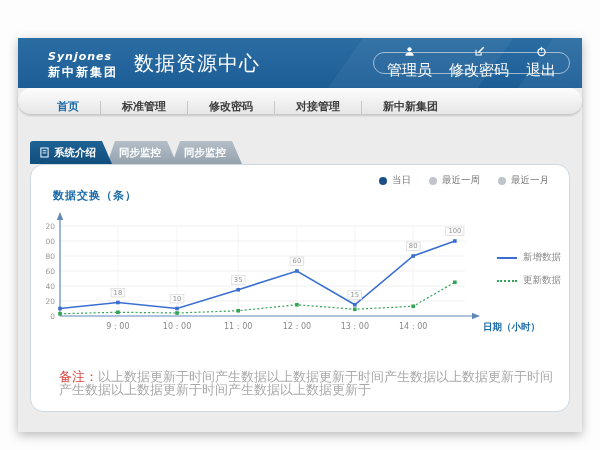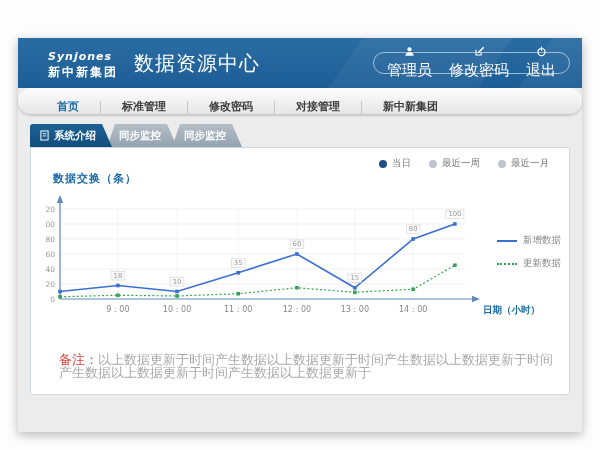--- a/index.html
+++ b/index.html
@@ -24,28 +24,28 @@
   .u-item { display:flex; align-items:center; gap:4px; color:#fff; font-size:15px; cursor:pointer; white-space:nowrap;flex-direction:column; }
 
   
   .nav { height:27px; background:linear-gradient(180deg,#fdfdfd,#e6e6e6); border-bottom:1px solid #c9c9c9;
     box-shadow:0 1px 2px rgba(0,0,0,.15); display:flex; align-items:flex-end; padding-left:18px; position:relative; z-index:2;border-radius:13px; }
   .nav-item { font-size:11px; font-weight:bold; color:#3d3d3d; padding:0 21px; cursor:pointer; white-space:nowrap; }
   .nav-item.active { color:#1a6aa8; }
   .nav-div { width:1px; height:13px; background:#c6c6c6; }
 
   
-  .content { height:317px; background:#ececec; padding-top:9px; }
+  .content { height:317px; background:#ececec; padding-top:26px; }
   .tabs { margin-left:12px; display:flex; align-items:flex-end; height:23px; }
   .tab { height:23px; line-height:23px; padding:0 16px 0 12px; font-size:10.5px; font-weight:bold; color:#fff;
     background:linear-gradient(180deg,#b4bec7,#95a3af); clip-path:polygon(8px 0,calc(100% - 10px) 0,100% 100%,0 100%);
     margin-right:-5px; cursor:pointer; display:flex; align-items:center; gap:5px; white-space:nowrap; }
   .tab.active { background:linear-gradient(180deg,#1d6295,#114e7c); z-index:2; border-top-left-radius:3px;
     clip-path:polygon(0 0,calc(100% - 10px) 0,100% 100%,0 100%); padding-left:10px; }
-  .panel { margin:0 12px; height:248px; background:#fff; border:1px solid #ccd9e2; border-radius:2px; position:relative;text-decoration:underline; }
+  .panel { margin:0 12px; height:248px; background:#fff; border:1px solid #ccd9e2; border-radius:13px; position:relative;text-decoration:underline; }
 
   .radios { position:absolute; top:9px; right:20px; display:flex; gap:18px; align-items:center; }
   .radio { display:flex; align-items:center; gap:5px; font-size:9.5px; color:#777; cursor:pointer; white-space:nowrap; }
   .dot { width:8px; height:8px; border-radius:50%; background:#c0c5cb; }
   .radio.sel .dot { background:#1d4e86; }
 
   .ylabel { position:absolute; top:23px; left:22px; color:#1a6aa8; font-weight:bold; font-size:11px; letter-spacing:1px; }
   .chart-svg { position:absolute; left:14px; top:38px; }
   .legend { position:absolute; right:8px; top:86px; display:flex; flex-direction:column; gap:10px; }
   .lg-row { display:flex; align-items:center; gap:6px; cursor:default; }

